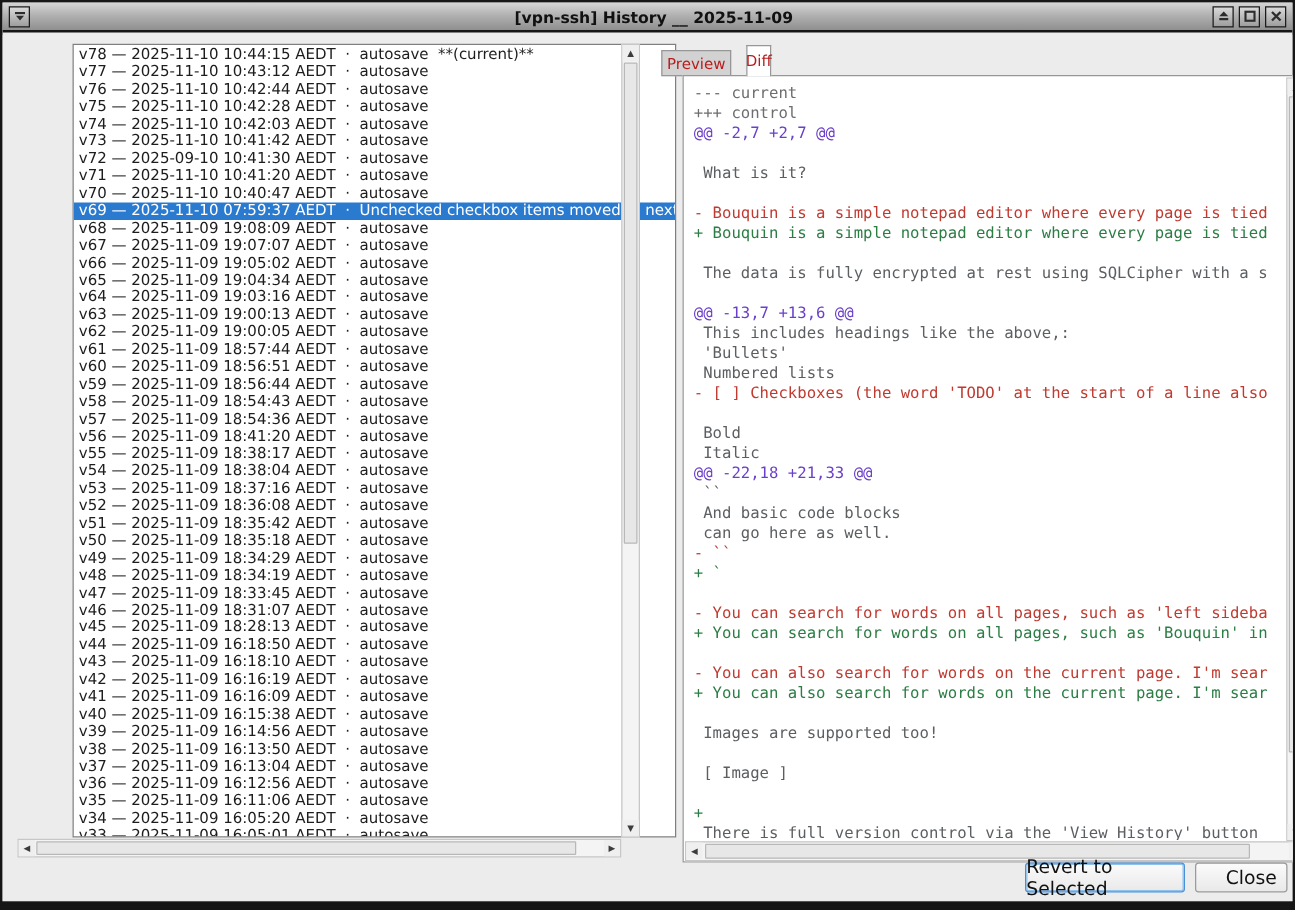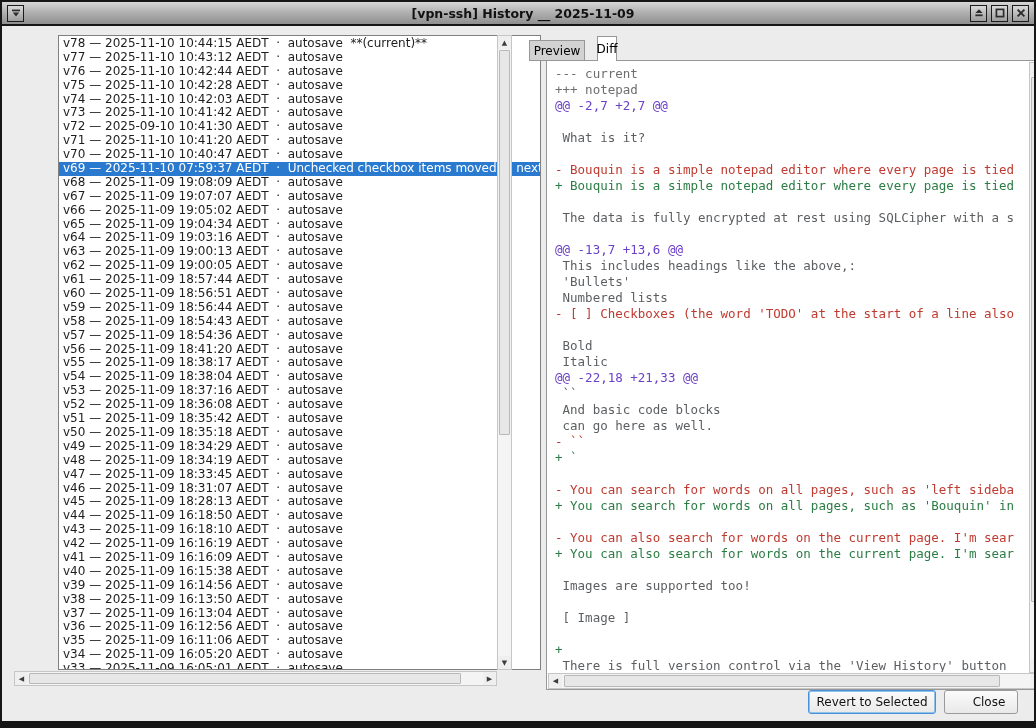--- a/index.html
+++ b/index.html
@@ -33,38 +33,38 @@
     font-size:7px;color:#3c3c3c;background:#efefef;}
   .sb-thumb{position:absolute;background:#e7e7e7;border:1px solid #b8b8b8;border-radius:1px;}
   .sb.v .sb-btn.up{top:0;left:0;}
   .sb.v .sb-btn.down{bottom:0;left:0;}
   .sb.v .sb-thumb{left:1px;right:1px;}
   .sb.h .sb-btn.left{left:0;top:0;}
   .sb.h .sb-btn.right{right:0;top:0;}
   .sb.h .sb-thumb{top:1px;bottom:1px;}
 
   
-  .tab{position:absolute;border:1px solid #979797;font-size:12px;color:#000000;
+  .tab{position:absolute;border:1px solid #979797;font-size:12px;color:#b91c1c;
     display:flex;align-items:center;justify-content:center;}
   .tab.unsel{left:527px;top:12px;width:56px;height:21px;background:#d2d2d2;}
   .tab.sel{left:595px;top:8px;width:20px;height:25px;background:#fff;border-bottom:none;z-index:3;}
   .nb{position:absolute;left:520px;top:32px;width:500px;height:630px;background:#fff;border:1px solid #979797;margin-left:24px;}
   .diff{position:absolute;left:1px;top:1px;width:481px;height:610px;overflow:hidden;background:#fff;
     font-family:"DejaVu Sans Mono", monospace;font-size:12.5px;line-height:16px;padding:4px 0 0 7px;}
   .dl{min-height:16px;white-space:pre;}
   .c-meta{color:var(--meta,#6e6e6e);}
   .c-hunk{color:var(--hunk,#6a3fc9);}
   .c-ctx{color:var(--context,#5c5f62);}
   .c-del{color:var(--deletion,#bf3a30);}
   .c-add{color:var(--addition,#2b7d44);}
 
   
   .btn{position:absolute;height:24px;background:linear-gradient(180deg,#fbfbfb,#e9e9e9);
-    border:1px solid #9a9a9a;border-radius:3px;font-size:12px;color:#111;
-    display:flex;align-items:center;justify-content:center;font-family:"DejaVu Sans",sans-serif;}
+    border:1px solid #9a9a9a;border-radius:3px;font-size:15px;color:#111;
+    display:flex;align-items:center;justify-content:center;font-family:"DejaVu Sans",sans-serif;margin-left:12px;}
   .btn.focus{border:1px solid #4a90d9;box-shadow:0 0 0 1px #8ec2ec inset;}
 </style>
 </head>
 <body>
 
 <div class="window">
 
   <div class="titlebar">
     <div class="tb-btn">
       <svg width="12" height="12" viewBox="0 0 12 12">
@@ -155,21 +155,21 @@
       <div class="sb-thumb" style="left:14px;width:432px;"></div>
       <div class="sb-btn right">▶</div>
     </div>
 
     <div class="tab unsel">Preview</div>
     <div class="tab sel">Diff</div>
 
     <div class="nb">
       <div class="diff" id="diff-pane">
           <div class="dl c-meta">--- current</div>
-          <div class="dl c-meta">+++ notepad</div>
+          <div class="dl c-meta">+++ control</div>
           <div class="dl c-hunk">@@ -2,7 +2,7 @@</div>
           <div class="dl c-ctx"></div>
           <div class="dl c-ctx"> What is it?</div>
           <div class="dl c-ctx"></div>
           <div class="dl c-del">- Bouquin is a simple notepad editor where every page is tied</div>
           <div class="dl c-add">+ Bouquin is a simple notepad editor where every page is tied</div>
           <div class="dl c-ctx"></div>
           <div class="dl c-ctx"> The data is fully encrypted at rest using SQLCipher with a s</div>
           <div class="dl c-ctx"></div>
           <div class="dl c-hunk">@@ -13,7 +13,6 @@</div>

